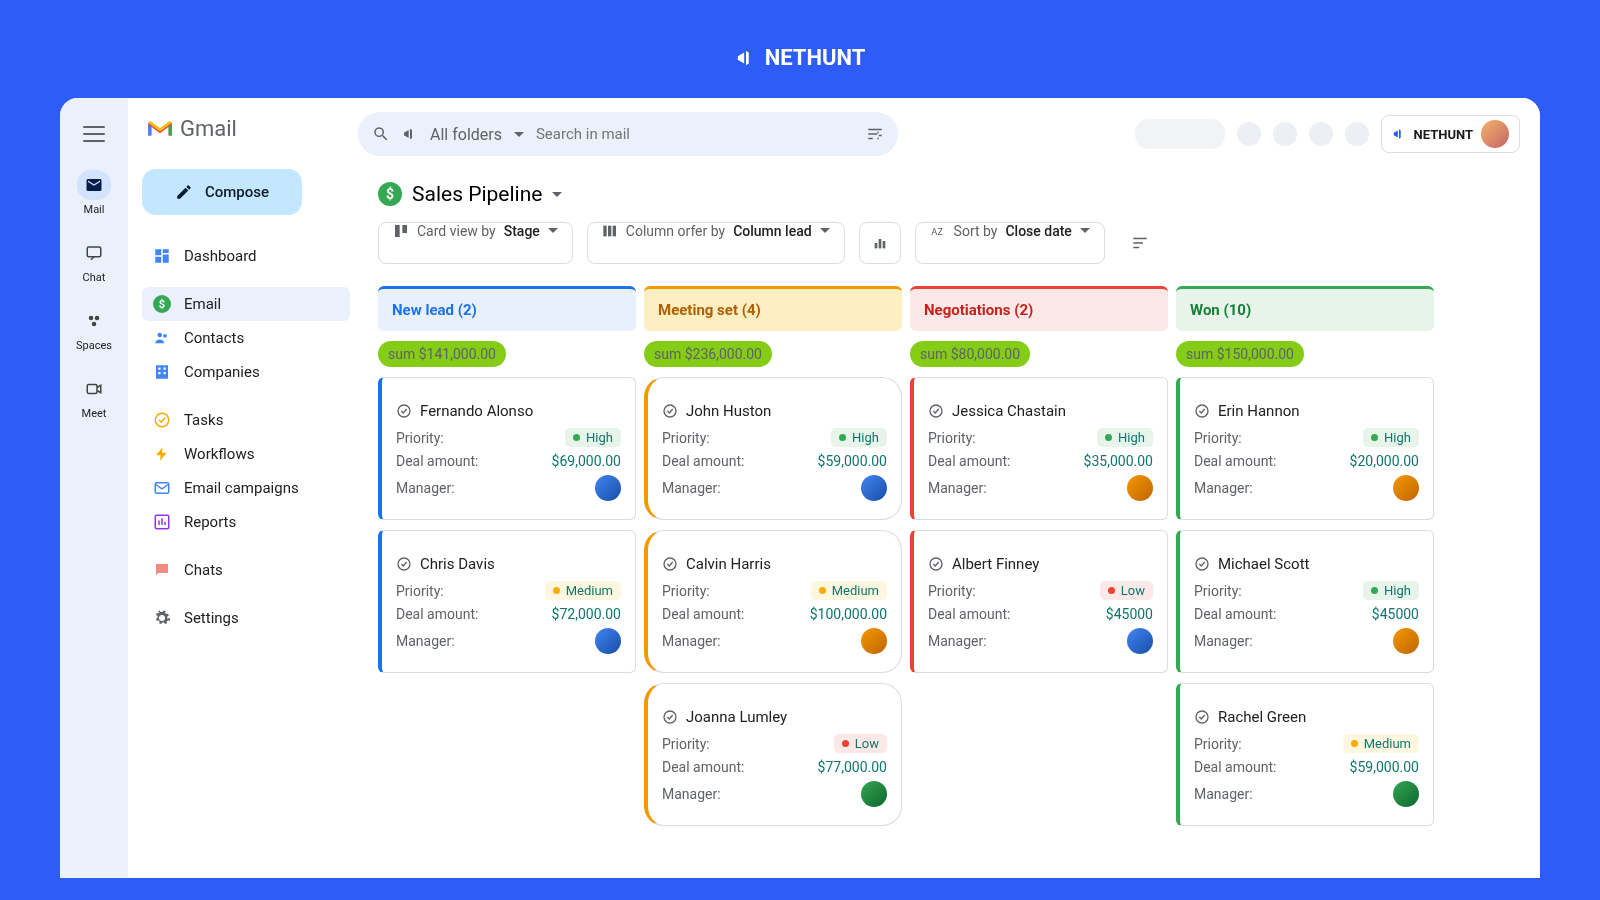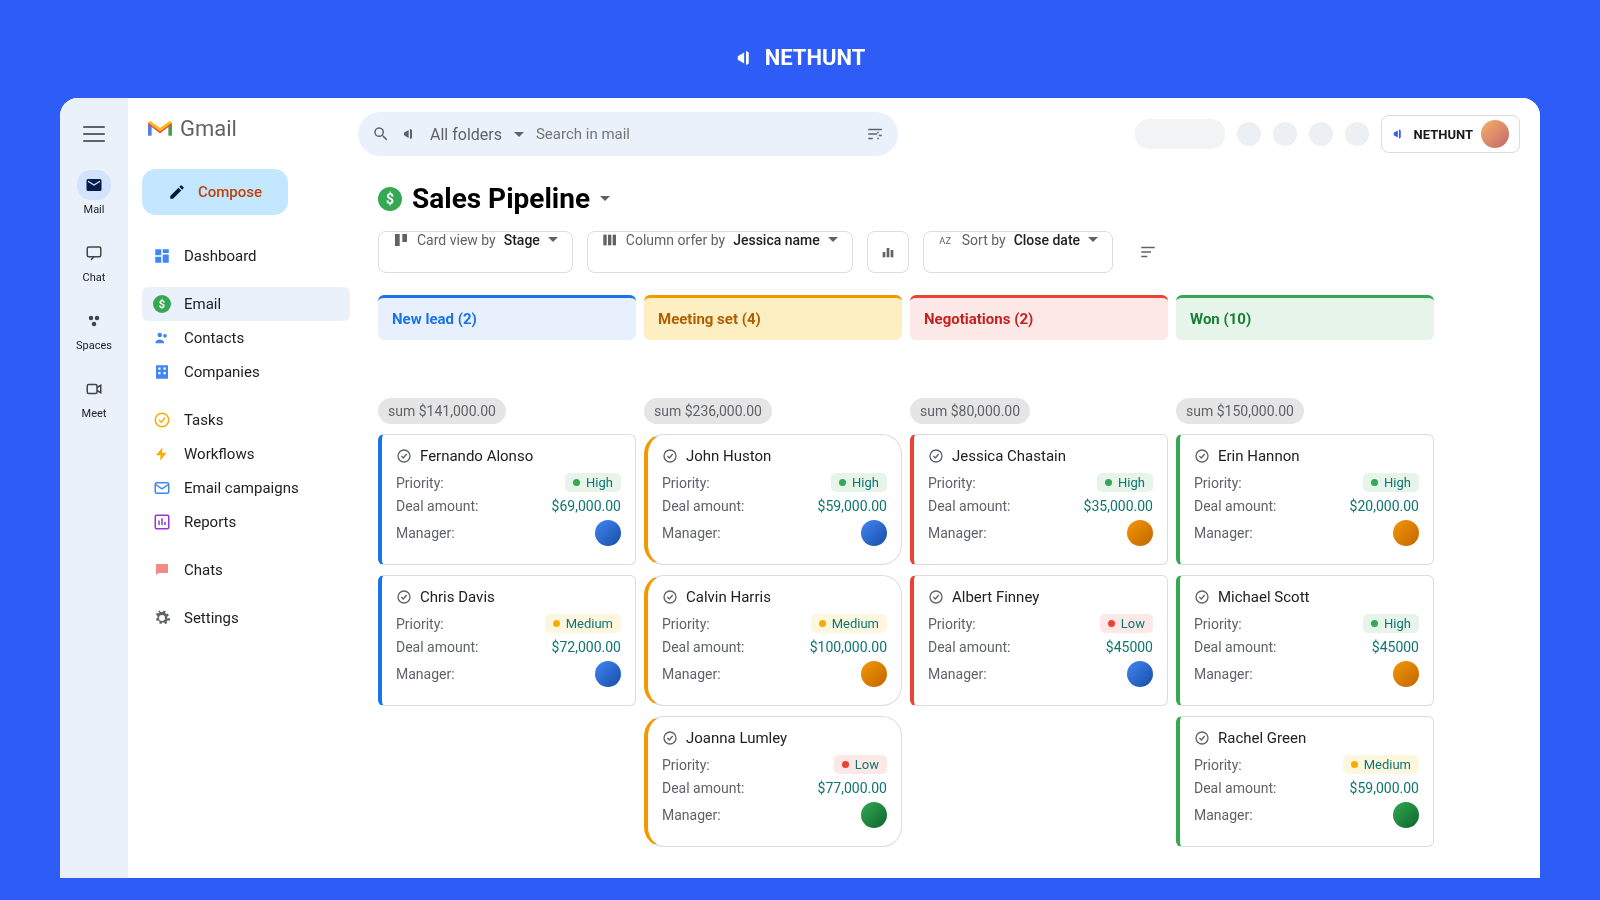--- a/index.html
+++ b/index.html
@@ -11,61 +11,61 @@
 .hamburger { width: 22px; height: 16px; cursor: pointer; position: relative; margin-bottom: 28px; }
 .hamburger span { display: block; height: 2px; background: #5f6368; border-radius: 2px; }
 .hamburger span:nth-child(2){ margin: 5px 0; }
 .rail-item { display: flex; flex-direction: column; align-items: center; margin-bottom: 22px; cursor: pointer; font-size: 11px; color: #202124;}
 .rail-icon { width: 34px; height: 30px; border-radius: 14px; display: flex; align-items: center; justify-content: center; margin-bottom: 3px; }
 .rail-item.active .rail-icon { background: #d3e3fd; }
 
 .sidebar { width: 230px; padding: 18px 8px 0 14px; background:#fff;}
 .gmail-logo { display: flex; align-items: center; gap: 6px; font-size: 22px; color: #5f6368; margin-bottom: 28px; padding-left: 4px;}
 .gmail-m { width: 28px; height: 22px; position: relative; }
-.compose-btn { display: flex; align-items: center; gap: 12px; background: #c2e7ff; border: none; border-radius: 14px; padding: 14px 26px; font-size: 15px; font-weight: 500; cursor: pointer; margin-bottom: 24px; color:#c2410c;}
+.compose-btn { display: flex; align-items: center; gap: 12px; background: #c2e7ff; border: none; border-radius: 14px; padding: 14px 33px; font-size: 15px; font-weight: 500; cursor: pointer; margin-bottom: 24px; color:#0f172a;}
 .nav-list { list-style: none; }
 .nav-item { display: flex; align-items: center; gap: 12px; padding: 7px 10px; font-size: 15px; color: #202124; cursor: pointer; border-radius: 6px; }
 .nav-item.active { background: #eaf1fb; }
 .nav-sep { height: 14px; }
 .nav-icon { width: 20px; height: 20px; display:flex; align-items:center; justify-content:center; flex-shrink: 0;}
 
 .main { flex: 1; background:#fff; padding: 14px 20px 0 0; overflow:hidden;}
 .top-bar { display: flex; align-items: center; gap: 24px; margin-bottom: 16px; }
 .search-pill { flex: 0 0 540px; background: #eaf1fb; border-radius: 26px; height: 44px; display: flex; align-items: center; padding: 0 14px; gap: 12px; color:#5f6368; }
 .search-input { border:none; background:transparent; flex:1; font-size:15px; outline:none; color:#5f6368;}
 .top-dots { display:flex; gap:12px; margin-left:auto; align-items:center;}
 .ghost-pill { width:90px; height:30px; background:#f1f3f4; border-radius:14px;}
 .dot { width:24px; height:24px; background:#eceff4; border-radius:50%;}
 .nethunt-badge { border:1px solid #dadce0; border-radius:8px; padding:4px 10px; display:flex; align-items:center; gap:8px; font-weight:700; font-size:13px; color:#1a1a1a;}
 .avatar { width:28px; height:28px; border-radius:50%; background:linear-gradient(135deg,#f7b267,#c1666b);}
 
 .content { background:#fff; border-radius:16px 0 0 0; padding: 10px 0 0 20px; height: calc(100% - 60px); overflow:hidden;}
 .pipeline-header { display:flex; align-items:center; gap:10px; margin-bottom:16px;}
-.pipeline-title { font-size:28px; font-weight:700;}
+.pipeline-title { font-size:21px; font-weight:400;}
 .dollar-badge { width:24px;height:24px;border-radius:50%;background:#34a853;color:#fff;display:flex;align-items:center;justify-content:center;font-weight:700;font-size:14px;}
 
 .controls-row { display:flex; gap:14px; align-items:center; margin-bottom:22px;}
 .ctrl { border:1px solid #dadce0; border-radius:8px; height:42px; display:flex; padding:0 14px; gap:8px; font-size:14px; color:#5f6368; cursor:pointer; background:#fff;}
 .ctrl strong { color:#202124; font-weight:500;}
 .icon-btn { border:1px solid #dadce0; border-radius:8px; width:42px; height:42px; display:flex;align-items:center;justify-content:center; cursor:pointer;}
 
 .board { display:flex; gap:8px; }
 .col { width: 258px; }
 .col-header { border-radius:6px; padding: 12px 14px; font-size:15px; font-weight:700; border-top:3px solid; margin-bottom:10px;}
-.col-sum { background:#e5e5e5; border-radius:13px; padding:5px 10px; display:inline-block; font-size:14px; color:#5f6368; margin-bottom:10px;margin-top:48px;}
+.col-sum { background:#84cc16; border-radius:13px; padding:5px 10px; display:inline-block; font-size:14px; color:#5f6368; margin-bottom:10px;}
 .col.c1 .col-header{ background:#e8f0fe; border-color:#1a73e8; color:#1a73e8;}
 .col.c2 .col-header{ background:#feefc3;border-color:#f29900;color:#b06000;}
 .col.c3 .col-header{ background:#fce8e6;border-color:#ea4335;color:#c5221f;}
 .col.c4 .col-header{ background:#e6f4ea;border-color:#34a853;color:#188038;}
 .card { border:1px solid #dadce0; border-radius:6px; border-left:4px solid; margin-bottom:10px; padding:12px 14px;}
 .col.c1 .card{border-left-color:#1a73e8;}
 .col.c2 .card{border-left-color:#f29900;border-radius:20px;}
 .col.c3 .card{border-left-color:#ea4335;}
 .col.c4 .card{border-left-color:#34a853;}
-.card-title { font-size:15px; color:#202124; margin-bottom:8px; display:flex; align-items:center; gap:8px;}
+.card-title { font-size:15px; color:#202124; margin-bottom:8px; display:flex; align-items:center; gap:8px;margin-top:12px;}
 .card-row { display:flex; justify-content:space-between; align-items:center; font-size:14px; margin-bottom:6px; color:#5f6368;}
 .card-row span:last-child { color:#0f766e;}
 .pill { border-radius:5px; padding:2px 8px; font-size:13px; display:flex; align-items:center; gap:6px;}
 .pill.high { background:#e6f4ea; color:#188038;}
 .pill.medium { background:#fef7e0; color:#b06000;}
 .pill.low { background:#fce8e6; color:#c5221f;}
 .pdot { width:7px;height:7px;border-radius:50%;}
 .high .pdot{background:#34a853;} .medium .pdot{background:#f9ab00;} .low .pdot{background:#ea4335;}
 .mgr-av { width:26px;height:26px;border-radius:50%; }
 .av1{background:linear-gradient(135deg,#4285f4,#174ea6);} 
@@ -295,21 +295,21 @@
             <strong>Stage</strong>
           <span class="caret"></span>
         </div>
         <div class="ctrl">
           <svg width="16" height="16" viewBox="0 0 24 24" fill="#5f6368">
               <rect x="2" y="4" width="5" height="16"></rect>
               <rect x="9" y="4" width="5" height="16"></rect>
               <rect x="16" y="4" width="5" height="16"></rect>
             </svg>
           <span>Column orfer by</span> 
-            <strong>Jessica name</strong>
+            <strong>Column lead</strong>
           <span class="caret"></span>
         </div>
         <div class="icon-btn">
           <svg width="16" height="16" viewBox="0 0 24 24" fill="#5f6368">
               <rect x="4" y="12" width="4" height="8"></rect>
               <rect x="10" y="6" width="4" height="14"></rect>
               <rect x="16" y="9" width="4" height="11"></rect>
             </svg>
         </div>
         <div class="ctrl">

